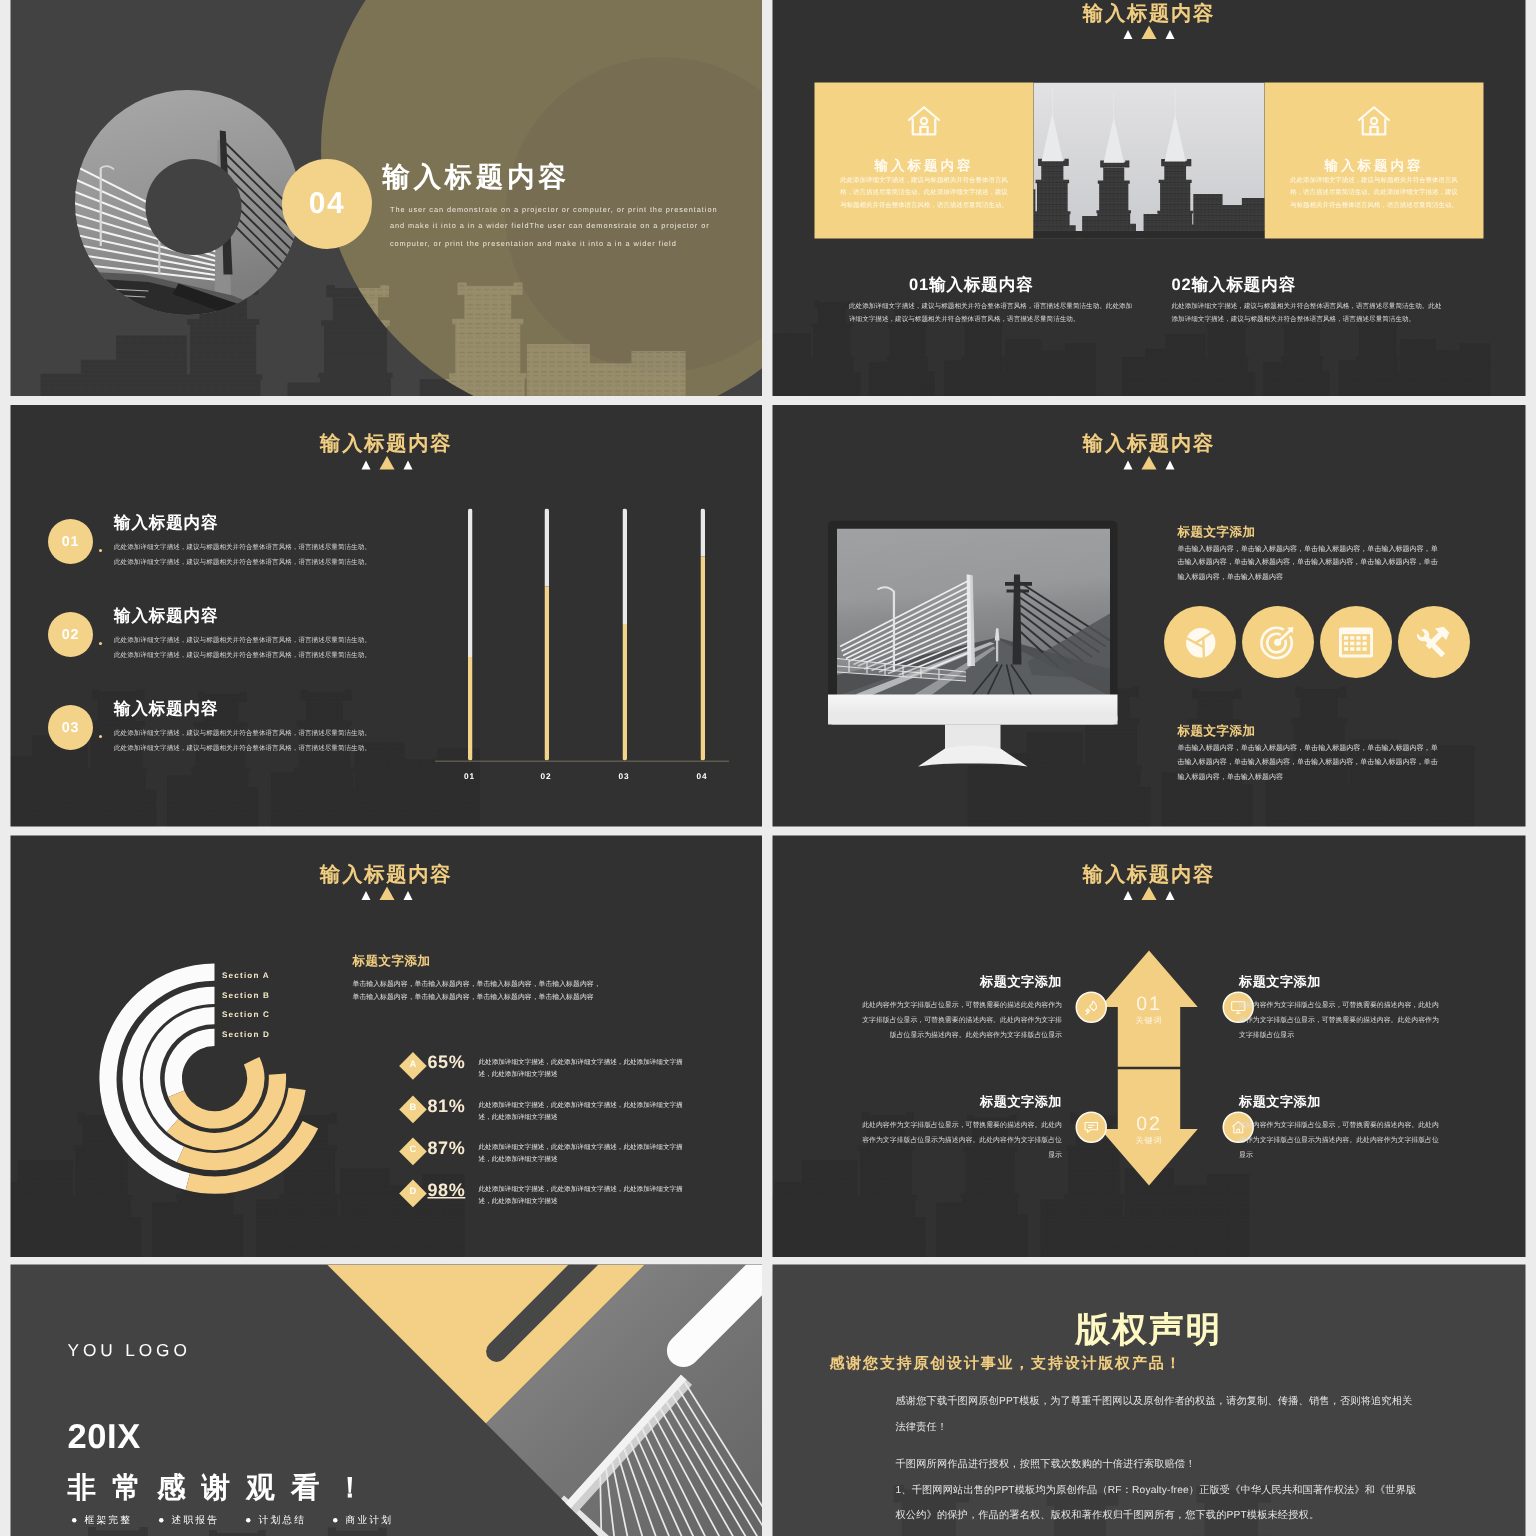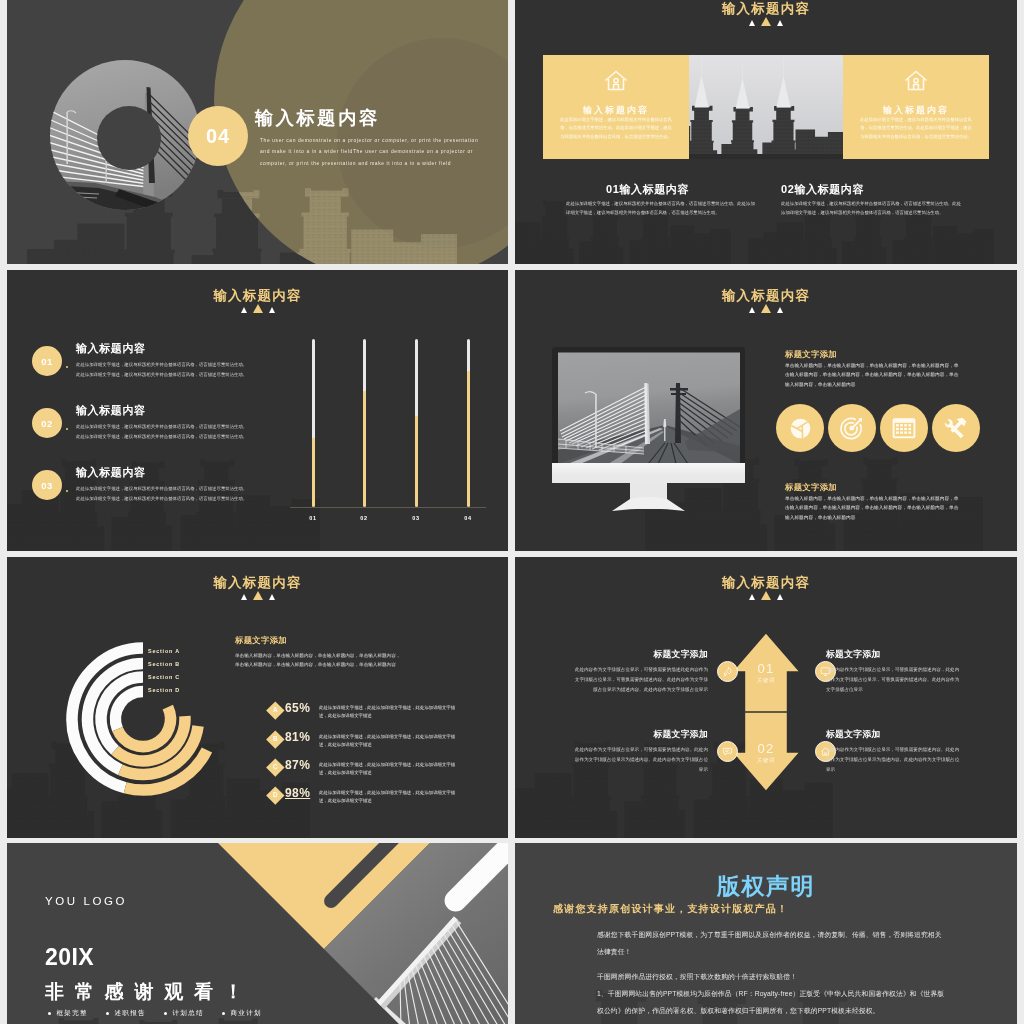--- a/index.html
+++ b/index.html
@@ -86,21 +86,21 @@
 .s7-logo{position:absolute;color:#fff;font-size:11.5px;letter-spacing:2.6px;font-weight:400;}
 .s7-yr{position:absolute;color:#fff;font-size:23px;font-weight:700;letter-spacing:0.4px;}
 .s7-hd{position:absolute;color:#fff;font-size:19px;font-weight:700;letter-spacing:10.8px;}
 .s7-tags{position:absolute;display:flex;color:#fff;font-size:6.5px;letter-spacing:1.4px;}
 .s7-tags span.d{width:3.4px;height:3.4px;border-radius:50%;background:#fff;display:inline-block;
   margin:0 5px 0 0;align-self:center;}
 .s7-tags .tg{display:flex;align-items:center;margin-right:18px;}
 
 
 #s8{background:#434343;}
-.s8-h{position:absolute;left:0;width:100%;text-align:center;color:#7dd3fc;font-weight:700;
+.s8-h{position:absolute;left:0;width:100%;text-align:center;color:#fef9c3;font-weight:700;
   font-size:23px;letter-spacing:1.5px;}
 .s8-sub{position:absolute;left:0;width:100%;color:#f0cd80;font-weight:700;
   font-size:10px;letter-spacing:1.2px;padding-left:38px;}
 .s8-p{position:absolute;color:#e6e6e6;font-size:6.8px;line-height:2.45;letter-spacing:.1px;}
 </style>
 </head>
 <body>
 
 <svg width="0" height="0" style="position:absolute" aria-hidden="true">
  <defs>

